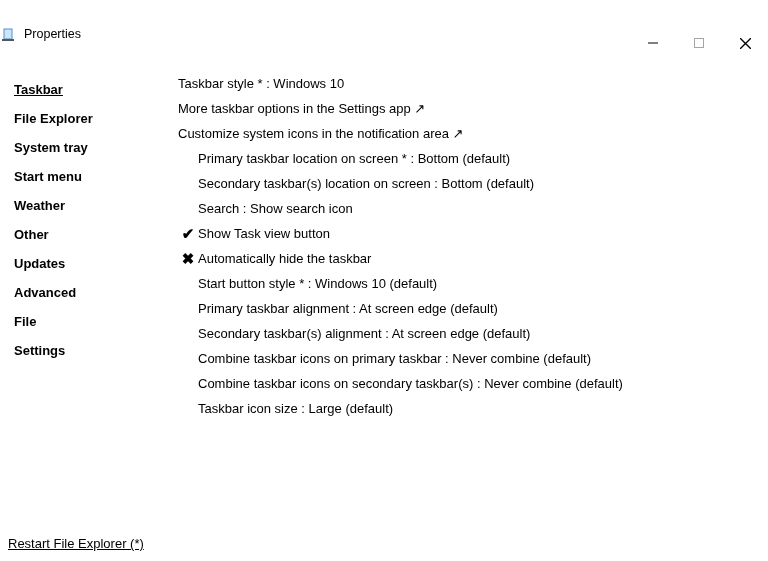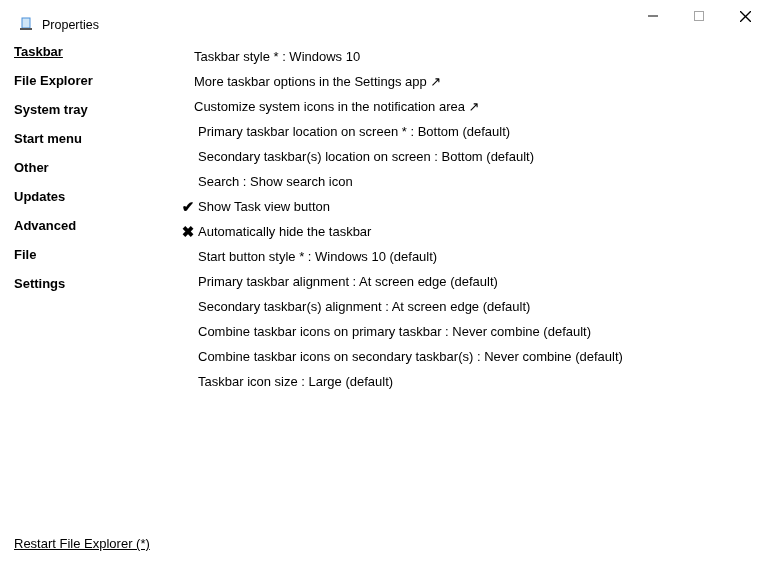--- a/index.html
+++ b/index.html
@@ -9,22 +9,23 @@
       color: #000;
       background: #fff;
       width: 768px;
       height: 561px;
       overflow: hidden;
       position: relative;
     }
     .titlebar {
       height: 32px;
       display: flex;
-      align-items: flex-end;
-      padding-left: 18px;
+      align-items: flex-start;
+      padding-left: 0;
+      margin-top: 27px;
     }
     .titlebar .app-icon {
       width: 16px; height: 16px;
       display:inline-flex; align-items:center; justify-content:center;
       margin-right: 8px;
     }
     .titlebar .title { font-size: 12.5px; }
     .win-controls {
       margin-left: auto;
       display: flex;
@@ -44,20 +45,21 @@
       padding-left: 14px;
       padding-top: 12px;
     }
     .sidebar {
       width: 164px;
       display: flex;
       flex-direction: column;
       gap: 14px;
       font-weight: 600;
       font-size: 13px;
+      margin-top: 11px;
     }
     .sidebar .nav-item { cursor: pointer; }
     .sidebar .nav-item.active { text-decoration: underline; }
     .main {
       flex: 1;
       font-size: 13px;
     }
     .main-row {
       display: flex;
       align-items: center;
@@ -65,25 +67,25 @@
       line-height: 25px;
     }
     .tick-col {
       width: 20px;
       display: inline-flex;
       align-items: center;
       justify-content: center;
       font-size: 15px;
       font-weight: bold;
     }
-    .link-row { margin-left: 16px; }
+    .link-row { margin-left: 0; }
     .footer {
       position: absolute;
       bottom: 10px;
-      left: 14px;
+      left: 8px;
       font-size: 13px;
       text-decoration: underline;
       cursor: pointer;
     }
   </style>
 </head>
 <body>
 
 <div class="titlebar">
   <span class="app-icon">
@@ -112,20 +114,21 @@
     </div>
   </div>
 </div>
 
 <div class="content">
   <div class="sidebar">
     <div class="nav-item active">Taskbar</div>
     <div class="nav-item">File Explorer</div>
     <div class="nav-item">System tray</div>
     <div class="nav-item">Start menu</div>
+    <div class="nav-item">Weather</div>
     <div class="nav-item">Other</div>
     <div class="nav-item">Updates</div>
     <div class="nav-item">Advanced</div>
     <div class="nav-item">File</div>
     <div class="nav-item">Settings</div>
   </div>
 
   <div class="main">
     <div class="main-row link-row">
       <span>Taskbar style * : Windows 10</span>

